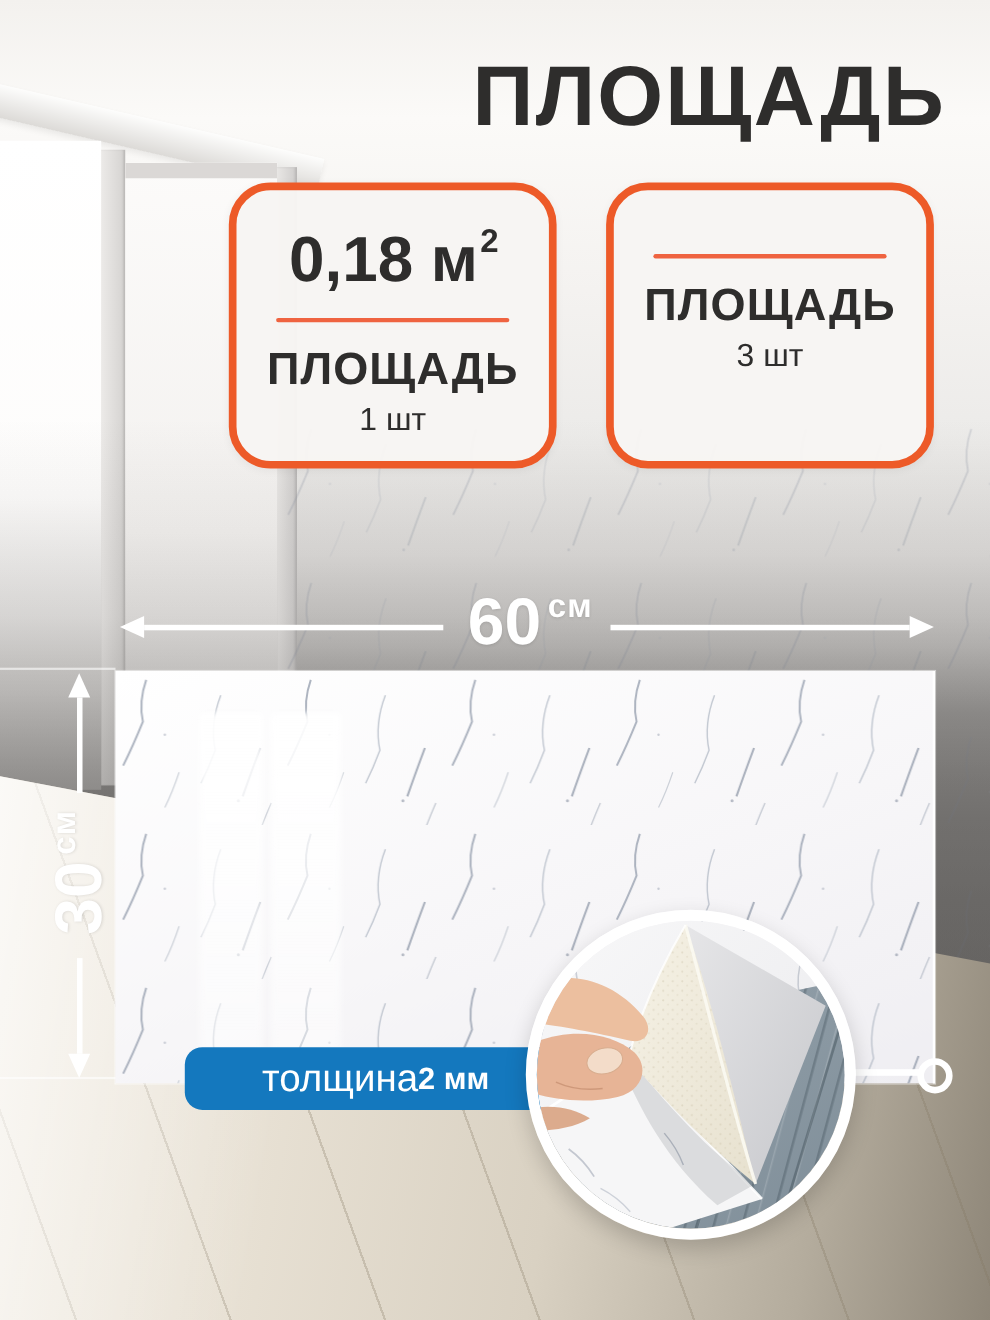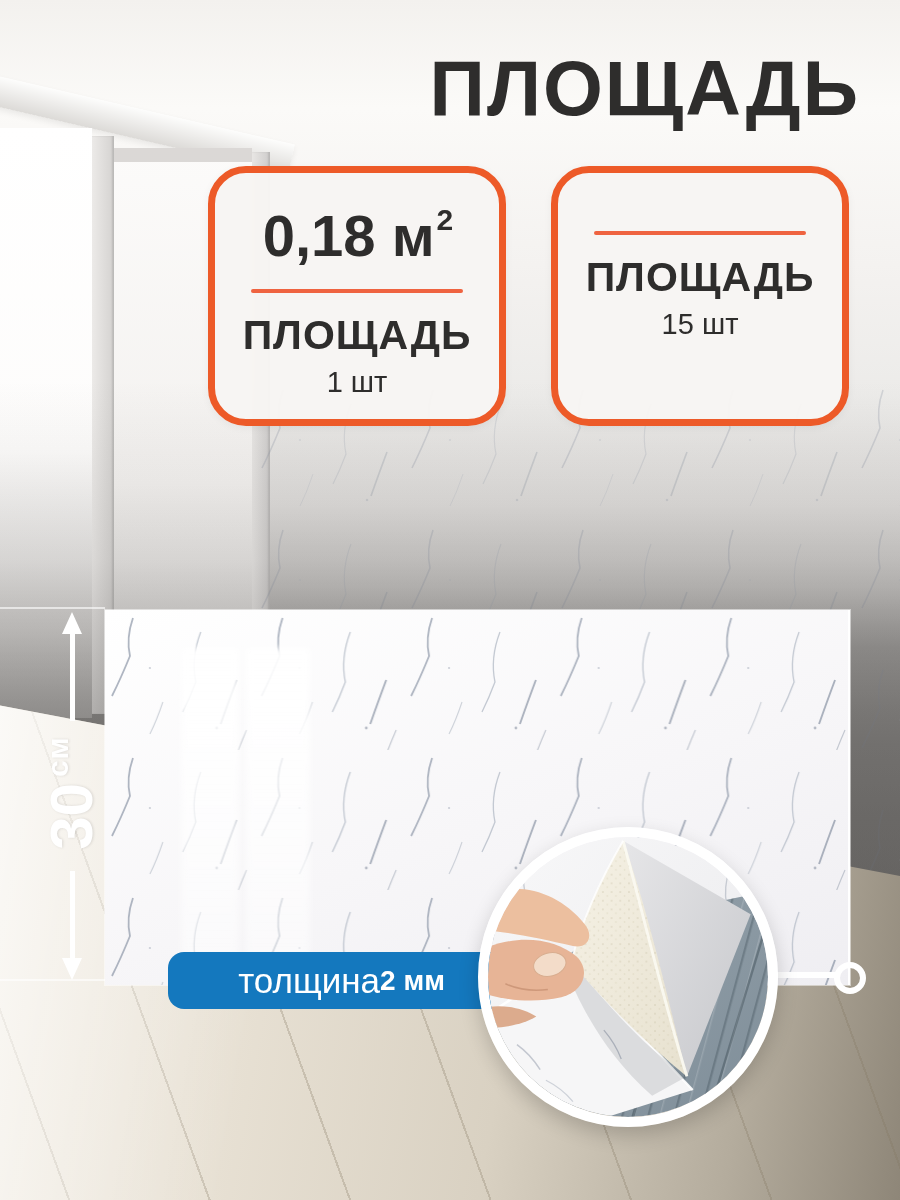--- a/index.html
+++ b/index.html
@@ -108,21 +108,21 @@
 
   <div class="card c1">
     <div class="card-value"><span>0,18</span>&nbsp;<span>м</span><sup>2</sup></div>
     <div class="card-divider"></div>
     <div class="card-label">ПЛОЩАДЬ</div>
     <div class="card-count">1 шт</div>
   </div>
   <div class="card c2">
     <div class="card-divider"></div>
     <div class="card-label">ПЛОЩАДЬ</div>
-    <div class="card-count">15 шт</div>
+    <div class="card-count">3 шт</div>
   </div>
 
   <div class="panel">
     <svg viewBox="0 0 745 375" preserveAspectRatio="none">
       <defs>
         <pattern id="pv" width="150" height="140" patternUnits="userSpaceOnUse">
           <path d="M 28,8 q -7,20 -3,38 q -9,22 -18,40" stroke="#99a1b0" stroke-width="1.8" fill="none" opacity=".8"></path>
           <path d="M 96,22 q -10,26 -5,50 q -6,16 -13,30" stroke="#aab2bf" stroke-width="1.3" fill="none" opacity=".7"></path>
           <path d="M 132,70 q -9,24 -16,44" stroke="#8d97a6" stroke-width="1.9" fill="none" opacity=".75"></path>
           <path d="M 58,92 q -6,18 -13,32" stroke="#b4bbc7" stroke-width="1.1" fill="none" opacity=".65"></path>
@@ -130,20 +130,27 @@
           <circle cx="112" cy="118" r="1.4" fill="#9aa2af" opacity=".7"></circle>
           <circle cx="45" cy="58" r="1.1" fill="#a8afbc" opacity=".6"></circle>
         </pattern>
       </defs>
       <rect width="745" height="375" fill="url(#pv)"></rect>
     </svg>
     <div class="gloss g1"></div>
     <div class="gloss g2"></div>
   </div>
 
+  <div class="dim-h">
+    <span class="head left"></span>
+    <span class="hline"></span>
+    <span class="dim-label"><span>60</span><span class="u">см</span></span>
+    <span class="hline"></span>
+    <span class="head right"></span>
+  </div>
 
   <div class="dim-v">
     <span class="head up"></span>
     <span class="vline"></span>
     <span class="vlabel-wrap">
       <span class="dim-label vlabel"><span>30</span><span class="u">см</span></span>
     </span>
     <span class="vline"></span>
     <span class="head down"></span>
   </div>

